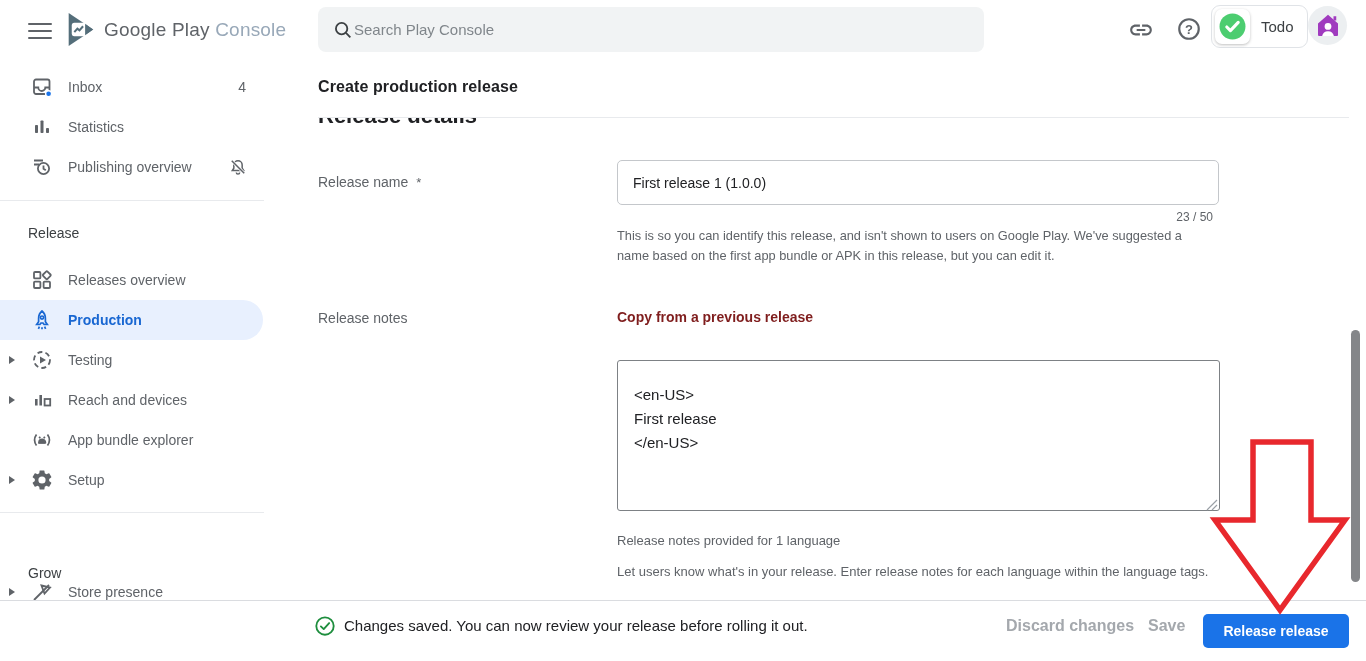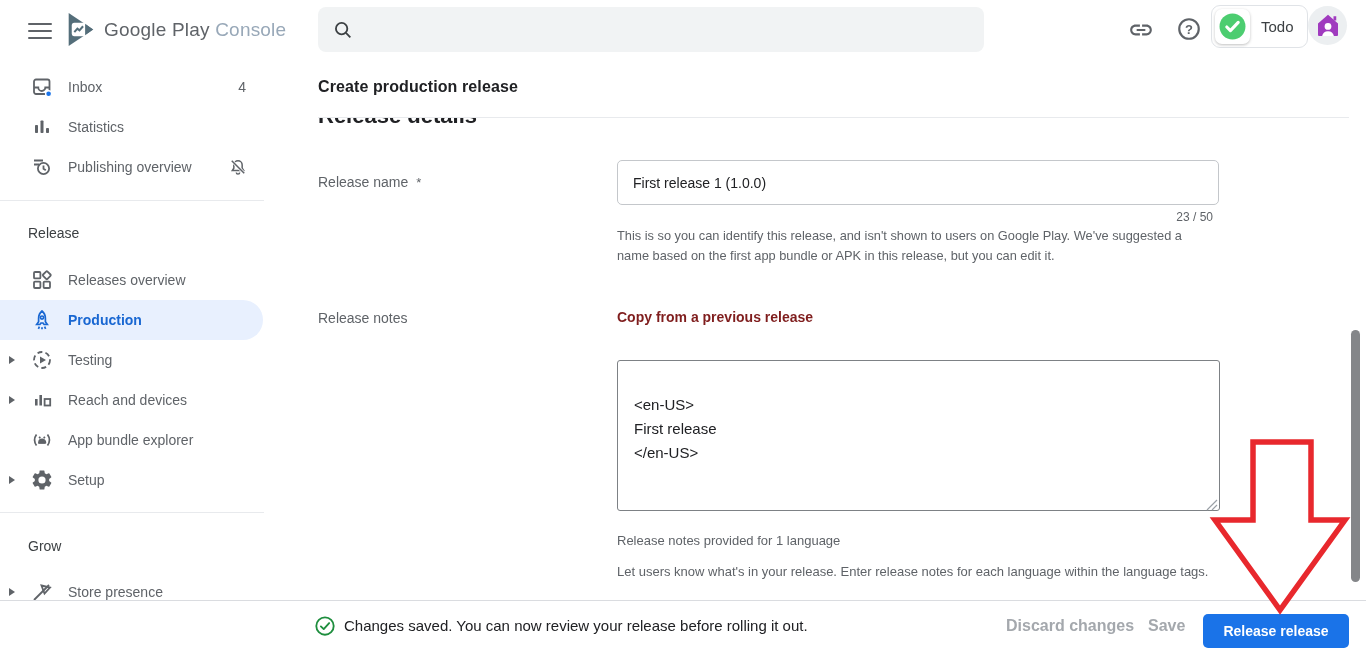--- a/index.html
+++ b/index.html
@@ -40,21 +40,21 @@
   .subheader { position:absolute; left:264px; top:60px; right:0; height:57px; background:#fff; z-index:4; }
   .page-title { position:absolute; left:54px; top:18px; font-size:16px; font-weight:bold; color:#202124; letter-spacing:.1px; }
   .section-title { position:absolute; left:318px; top:103px; font-size:22px; font-weight:bold; color:#202124; z-index:1; }
 
   .field-label { position:absolute; left:318px; font-size:14px; color:#5f6368; }
   .req { color:#5f6368; margin-left:8px; font-size:13px; }
   .name-input { position:absolute; left:617px; top:160px; width:602px; height:45px; border:1px solid #c4c7cb; border-radius:5px; padding:0 15px; font-size:14px; color:#202124; font-family:inherit; outline:none; background:#fff; }
   .counter { position:absolute; left:617px; top:210px; width:596px; text-align:right; font-size:12px; color:#5f6368; }
   .helper { position:absolute; left:617px; width:598px; font-size:12.8px; line-height:20px; color:#5f6368; }
   .copy-link { position:absolute; left:617px; top:309px; font-size:14px; font-weight:bold; color:#7f1d1d; cursor:pointer; }
-  .notes-area { position:absolute; left:617px; top:360px; width:603px; height:151px; border:1px solid #7d8185; border-radius:3px; background:#fff; padding:32px 16px; font-size:15px; line-height:24px; color:#202124; font-family:inherit; resize:none; outline:none; }
+  .notes-area { position:absolute; left:617px; top:360px; width:603px; height:151px; border:1px solid #7d8185; border-radius:3px; background:#fff; padding:22px 16px; font-size:15px; line-height:24px; color:#202124; font-family:inherit; resize:none; outline:none; }
   .resize-grip { position:absolute; left:1206px; top:497px; width:12px; height:12px; z-index:2; }
   .notes-meta { position:absolute; left:617px; font-size:13px; color:#5f6368; }
 
   
   .footer { position:absolute; left:0; top:600px; width:1366px; height:61px; background:#fff; border-top:1px solid #dadce0; z-index:7; }
   .footer-check { position:absolute; left:314px; top:14px; width:22px; height:22px; }
   .footer-msg { position:absolute; left:344px; top:16px; font-size:15px; color:#202124; }
   .btn-text { position:absolute; top:16px; font-size:16px; font-weight:bold; color:#a4a8ad; cursor:default; }
   .btn-discard { left:1006px; }
   .btn-save { left:1148px; }
@@ -178,21 +178,21 @@
       <span class="caret"></span>
       <span class="icon">
         <svg viewBox="0 0 24 24" width="24" height="24" fill="#5f6368">
           <path d="M19.14 12.94c.04-.3.06-.61.06-.94s-.02-.64-.07-.94l2.03-1.58a.49.49 0 0 0 .12-.61l-1.92-3.32a.49.49 0 0 0-.59-.22l-2.39.96c-.5-.38-1.03-.7-1.62-.94l-.36-2.54a.48.48 0 0 0-.48-.41h-3.84c-.24 0-.43.17-.47.41l-.36 2.54c-.59.24-1.13.57-1.62.94l-2.39-.96a.49.49 0 0 0-.59.22L2.73 8.87c-.12.21-.08.47.12.61l2.03 1.58c-.05.3-.09.63-.09.94s.02.64.07.94l-2.03 1.58a.49.49 0 0 0-.12.61l1.92 3.32c.12.22.37.29.59.22l2.39-.96c.5.38 1.03.7 1.62.94l.36 2.54c.05.24.24.41.48.41h3.84c.24 0 .44-.17.47-.41l.36-2.54c.59-.24 1.13-.56 1.62-.94l2.39.96c.22.08.47 0 .59-.22l1.92-3.32c.12-.22.07-.47-.12-.61l-2.01-1.58zM12 15.6A3.6 3.6 0 1 1 12 8.4a3.6 3.6 0 0 1 0 7.2z"></path>
         </svg>
       </span>
       <span class="lbl">Setup</span>
     </div>
 
     <div class="side-divider" style="top:452px"></div>
-    <div class="side-header" style="top:478px">Grow</div>
+    <div class="side-header" style="top:505px">Grow</div>
 
     <div class="side-row" style="top:512px">
       <span class="caret"></span>
       <span class="icon">
         <svg viewBox="0 0 24 24" width="24" height="24" fill="none" stroke="#5f6368" stroke-width="1.8">
           <path d="M4 20L19 5"></path>
           <path d="M11.5 5.5l8.5 2-5.5 6z"></path>
         </svg>
       </span>
       <span class="lbl">Store presence</span>
@@ -212,20 +212,21 @@
         <polygon points="18,12.5 25.5,18 18,23.5" fill="#546e7a"></polygon>
         <polyline points="7.5,20.5 10.5,17.2 12.5,18.8 16,14.8" fill="none" stroke="#546e7a" stroke-width="2"></polyline>
       </svg>
       <span class="logo-text"><span>Google Play</span> <span class="c2">Console</span></span>
     </div>
     <div class="searchbar">
       <svg viewBox="0 0 24 24" width="22" height="22" style="position:absolute">
         <circle cx="10.5" cy="10.5" r="6.2" fill="none" stroke="#3c4043" stroke-width="2"></circle>
         <path d="M15.2 15.2L20 20" stroke="#3c4043" stroke-width="2"></path>
       </svg>
+      <input type="text" placeholder="Search Play Console" style="">
     </div>
     <span class="top-icon" style="left:1128px;top:17px">
       <svg viewBox="0 0 24 24" width="26" height="26" fill="#5f6368">
         <path d="M3.9 12c0-1.7 1.4-3.1 3.1-3.1h4V7H7c-2.8 0-5 2.2-5 5s2.2 5 5 5h4v-1.9H7c-1.7 0-3.1-1.4-3.1-3.1zM8 13h8v-2H8v2zm9-6h-4v1.9h4c1.7 0 3.1 1.4 3.1 3.1s-1.4 3.1-3.1 3.1h-4V17h4c2.8 0 5-2.2 5-5s-2.2-5-5-5z"></path>
       </svg>
     </span>
     <span class="top-icon" style="left:1176px;top:16px">
       <svg viewBox="0 0 24 24" width="26" height="26">
         <circle cx="12" cy="12" r="9" fill="none" stroke="#5f6368" stroke-width="2"></circle>
         <text x="12" y="16.2" text-anchor="middle" font-size="12" font-weight="bold" fill="#5f6368" font-family="Liberation Sans, sans-serif">?</text>

